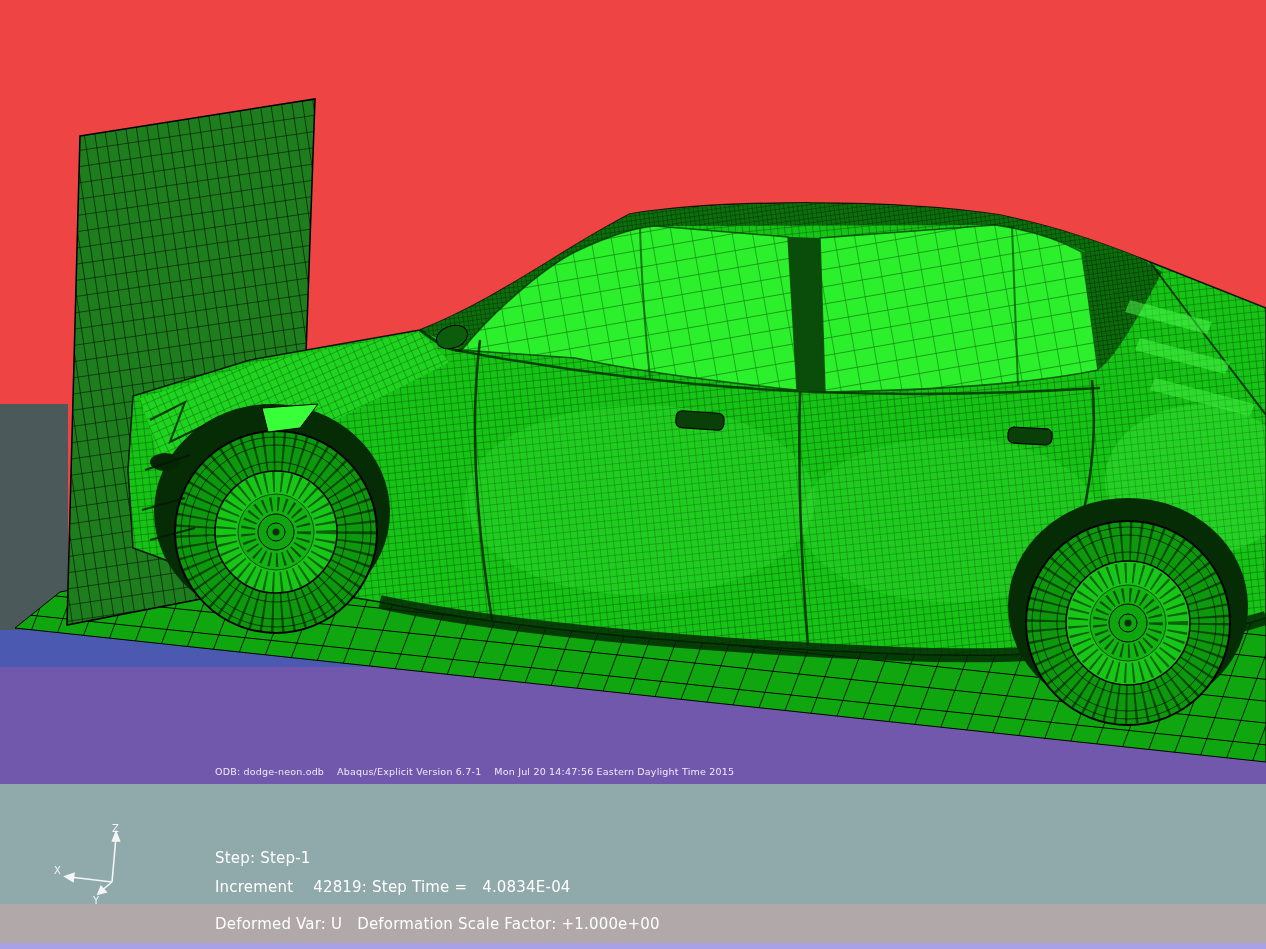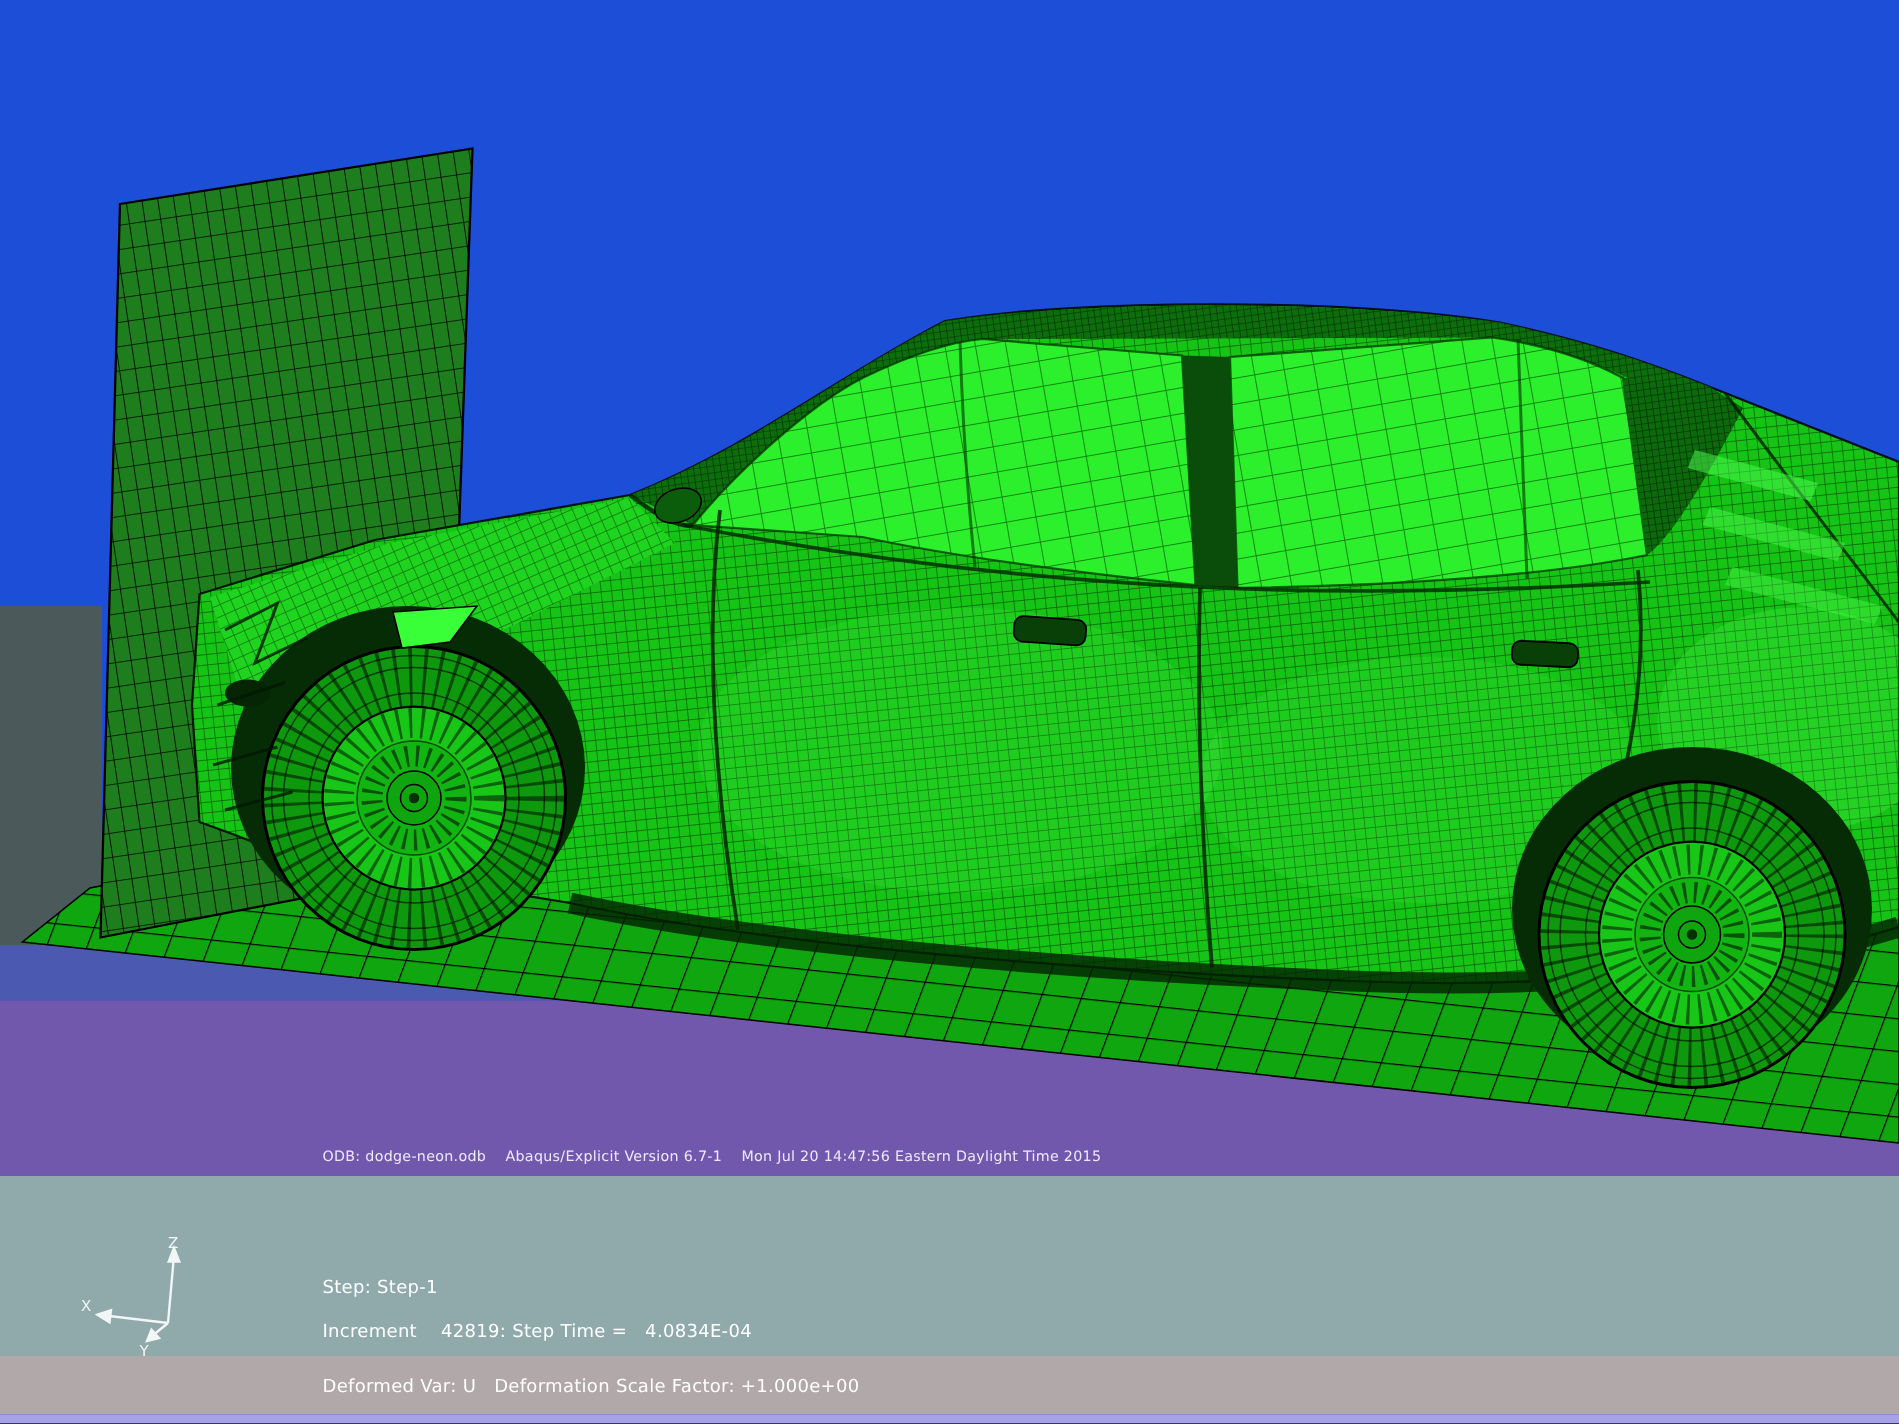--- a/index.html
+++ b/index.html
@@ -1,28 +1,28 @@
 <!DOCTYPE html>
 <html><head>
 <meta charset="utf-8">
 <style>
   html,body{margin:0;padding:0;background:#111;}
   .stage{position:relative;width:1266px;height:949px;overflow:hidden;
-         background:#1d4ed8;font-family:"DejaVu Sans",sans-serif;}
+         background:#ef4444;font-family:"DejaVu Sans",sans-serif;}
   .band{position:absolute;left:0;width:1266px;}
   .band-gray{top:404px;left:0;width:68px;height:226px;background:#4b595b;}
   .band-blue{top:630px;height:37px;background:#4c59b0;}
   .band-purple{top:667px;height:117px;background:#7258ac;}
   .band-status{top:784px;height:120px;background:#90a9ab;}
   .band-tan{top:904px;height:39px;background:#b1a9a9;}
   .band-strip{top:943px;height:6px;background:#a8a1e8;}
   .scene-svg{position:absolute;top:0;left:0;}
   .odb-line{position:absolute;left:215px;top:766px;font-size:9.5px;color:#eceafb;
             white-space:pre;letter-spacing:.2px;}
-  .status-block{position:absolute;left:215px;top:835px;font-size:12px;color:#ffffff;
+  .status-block{position:absolute;left:215px;top:835px;font-size:15px;color:#ffffff;
                 line-height:9.5px;white-space:pre;letter-spacing:.2px;}
   .status-block .l3{margin-top:9px;}
   .triad-svg{position:absolute;left:48px;top:822px;}
   .triad-svg text{fill:#f2f6f6;font-size:10px;font-family:"DejaVu Sans",sans-serif;}
 </style>
 </head>
 <body>
 
 <div class="stage">
 

